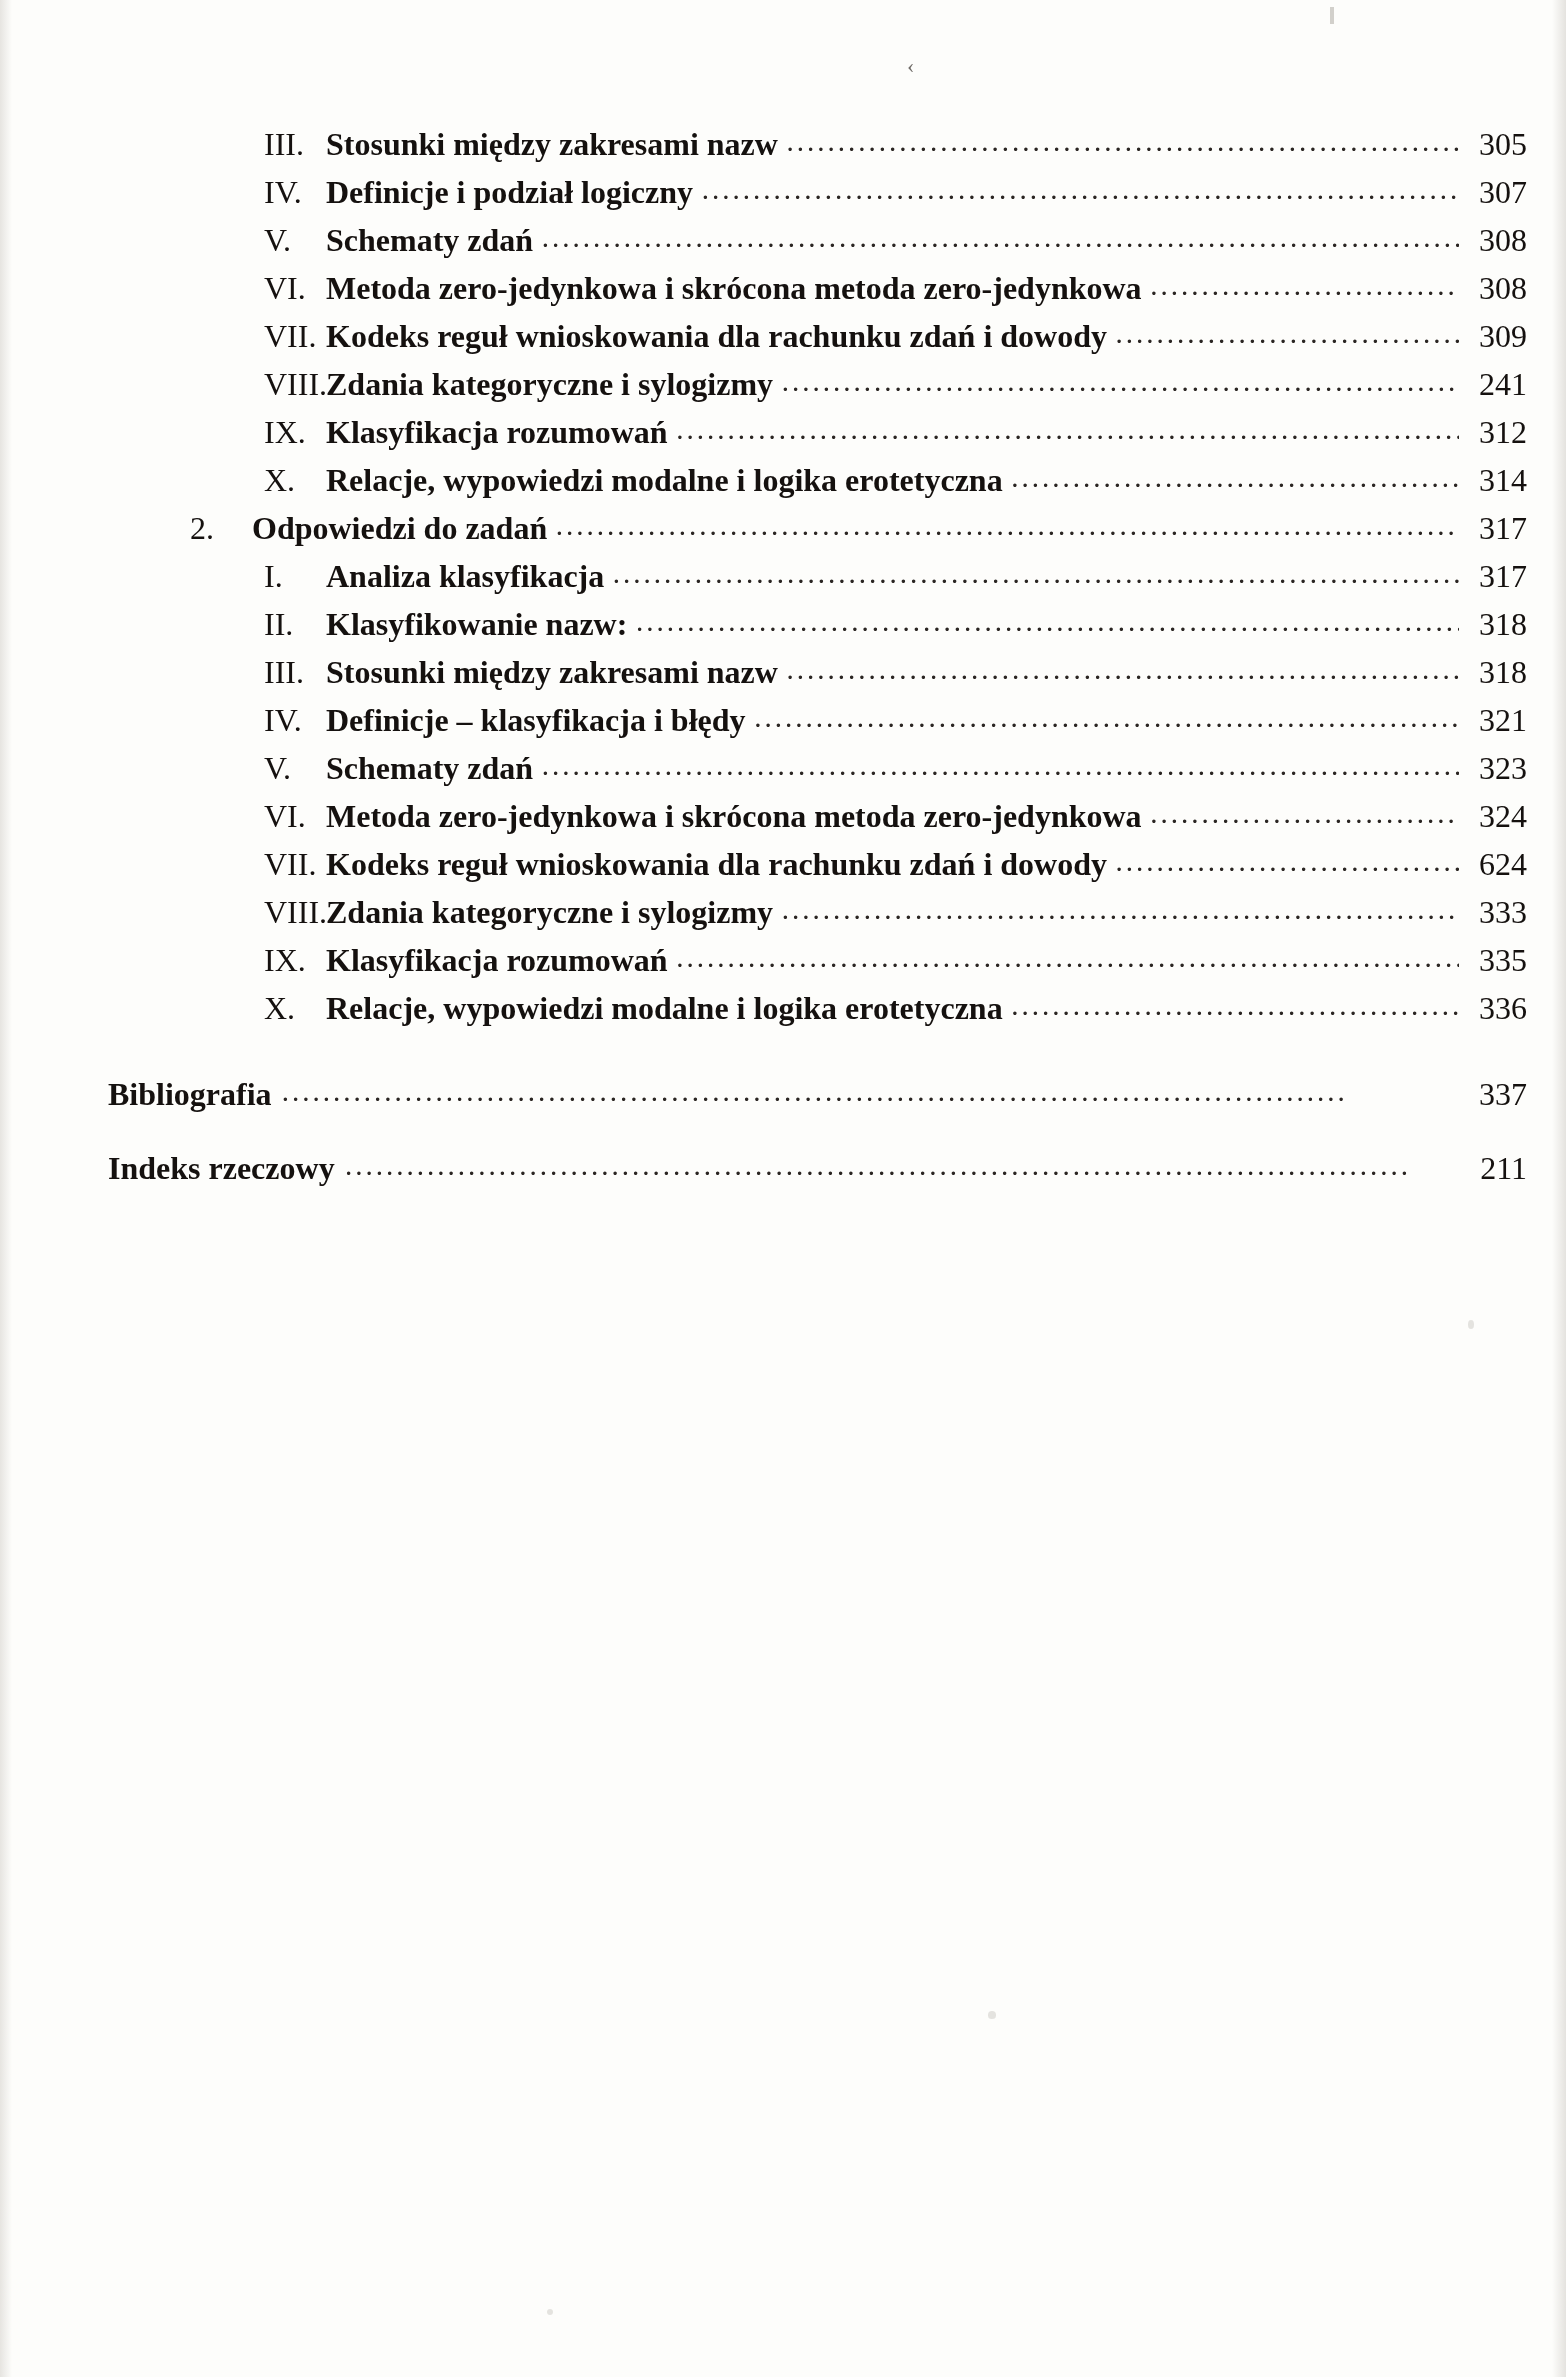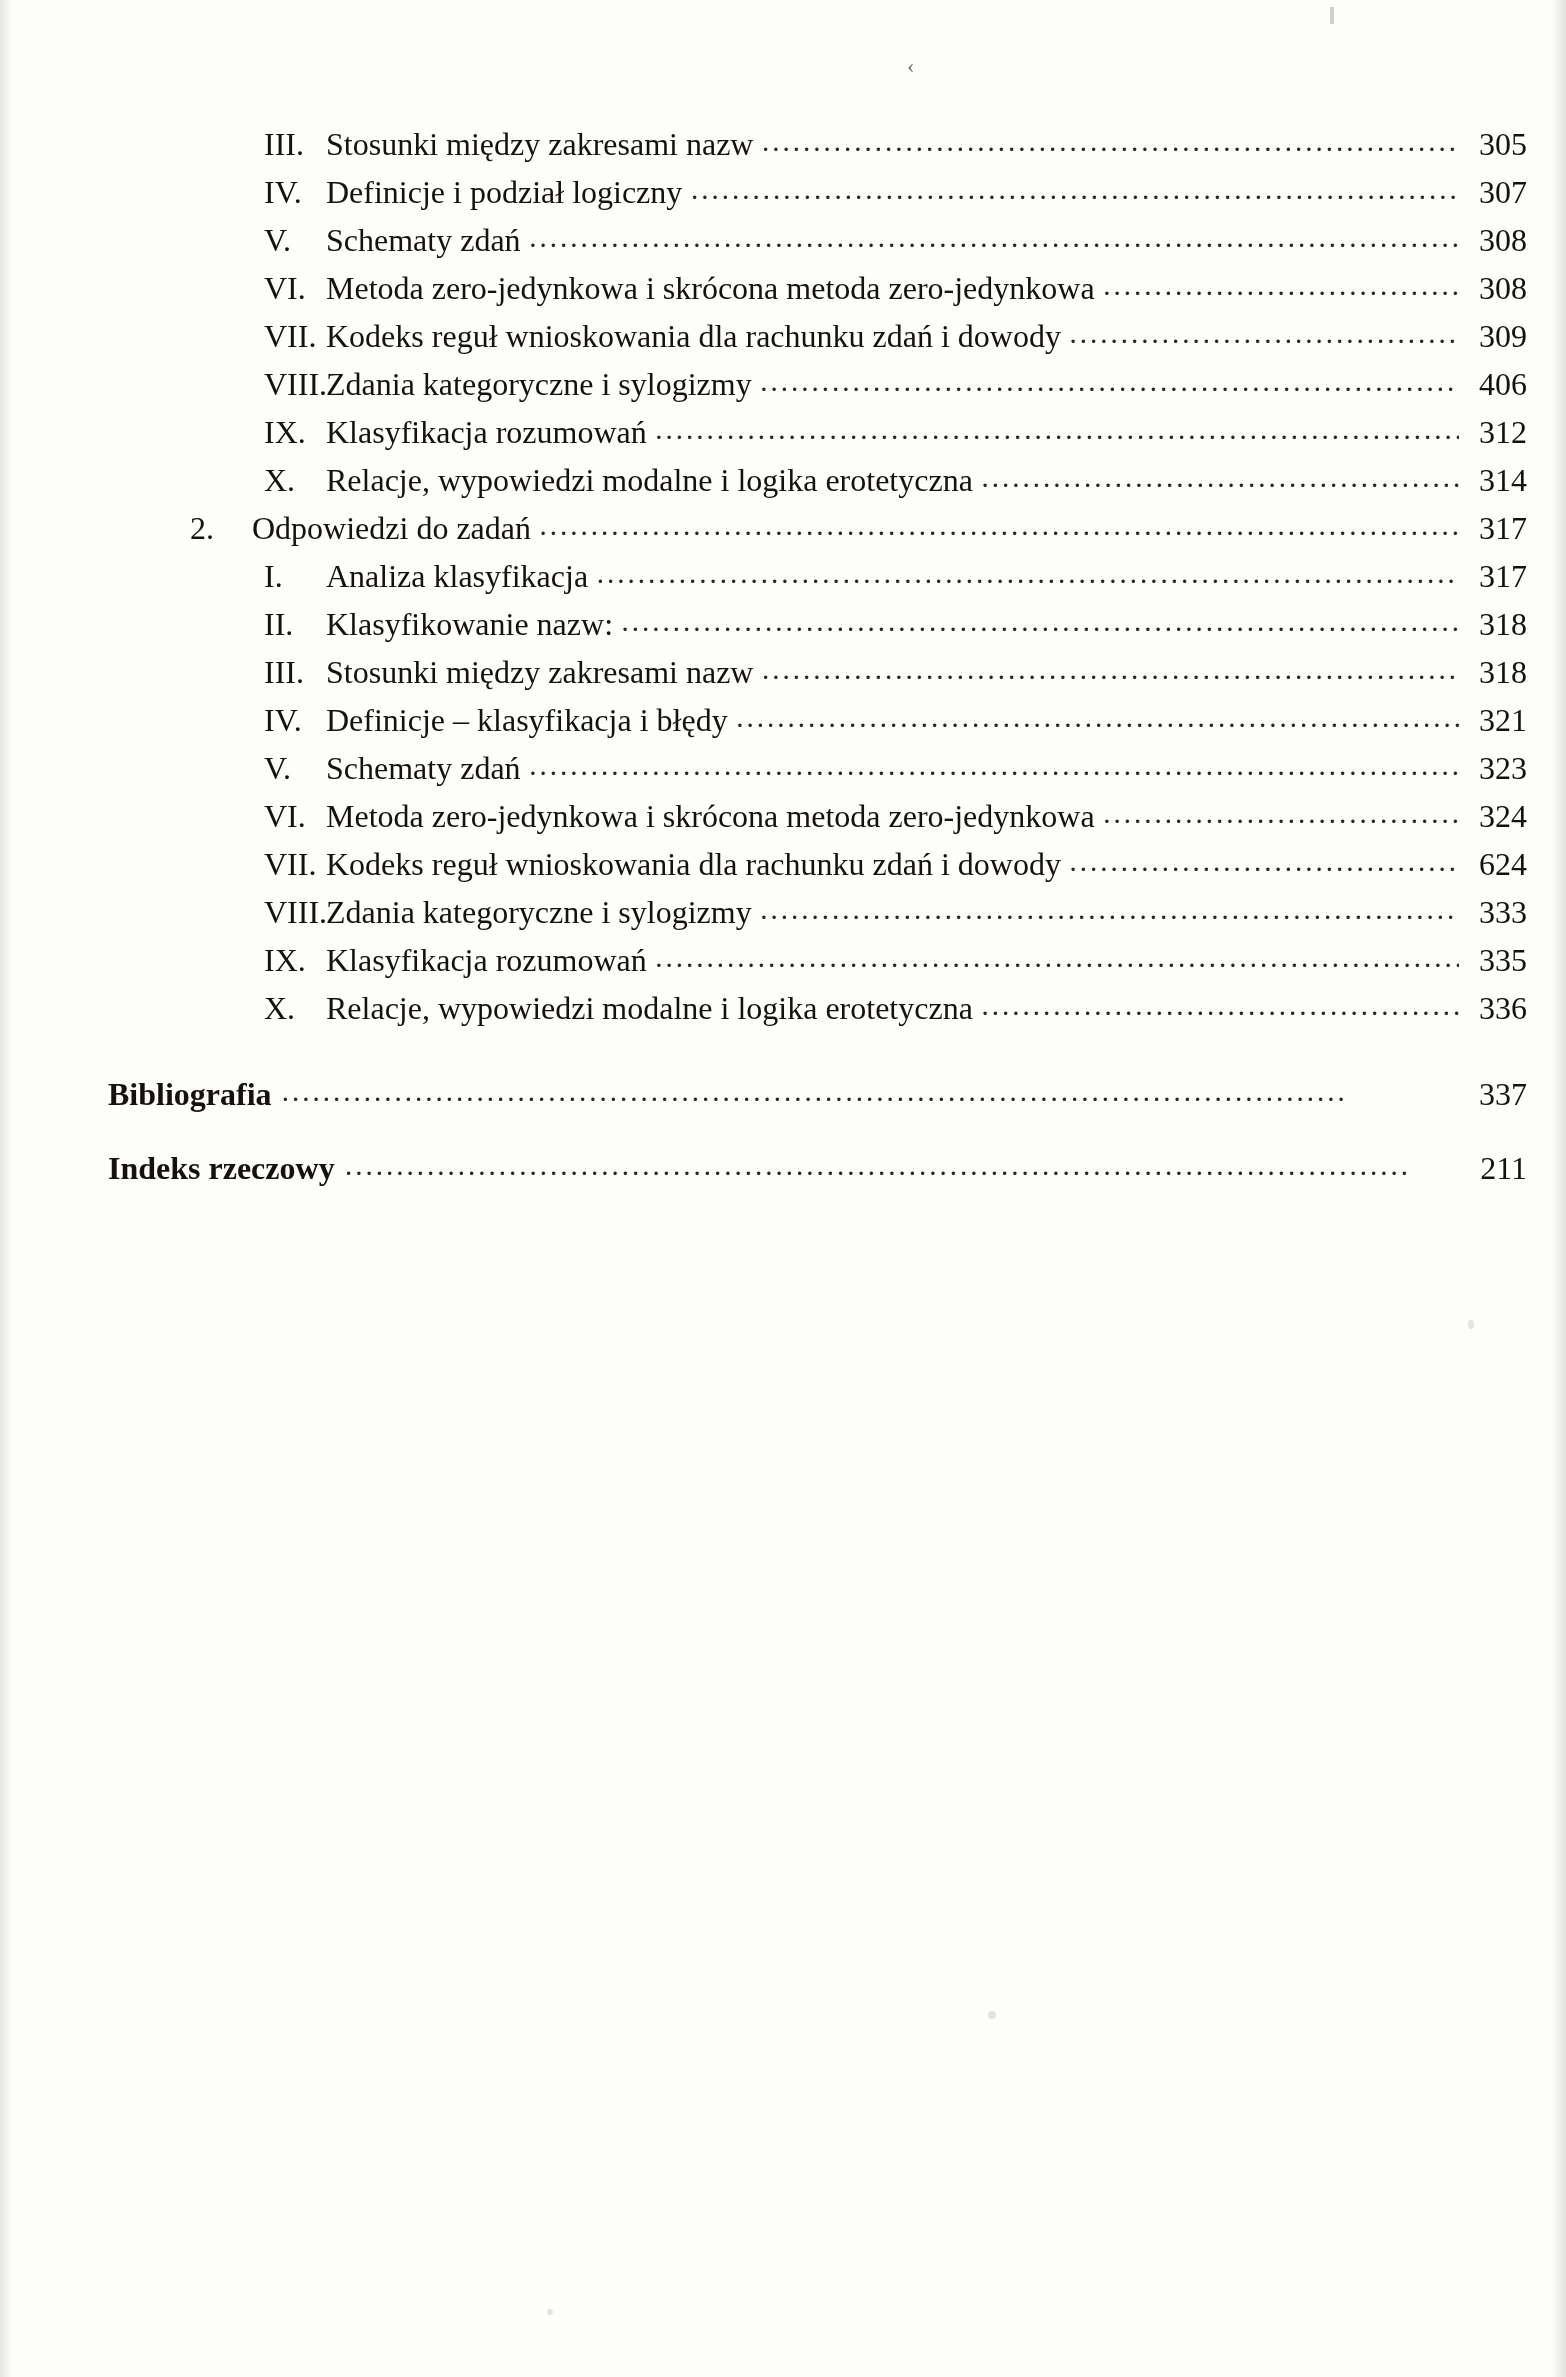--- a/index.html
+++ b/index.html
@@ -56,20 +56,21 @@
     line-height: 48px;
     white-space: nowrap;
   }
   .num {
     flex: 0 0 auto;
     text-align: left;
   }
   .title {
     flex: 0 0 auto;
     padding-right: 8.6px;
+    font-weight: bold;
   }
   .dots {
     flex: 1 1 auto;
     overflow: hidden;
     white-space: nowrap;
     font-size: 29px;
     letter-spacing: 3px;
     color: #2a2522;
     margin: 0 5.1px 0 0;
     transform: translateY(-2.6px);
@@ -169,21 +170,21 @@
       <span class="num">VII.</span>
       <span class="title">Kodeks reguł wnioskowania dla rachunku zdań i dowody</span>
       <span class="dots">........................................................................................................</span>
       <span class="page-no">309</span>
     </div>
 
     <div class="row lvl-roman">
       <span class="num">VIII.</span>
       <span class="title">Zdania kategoryczne i sylogizmy</span>
       <span class="dots">........................................................................................................</span>
-      <span class="page-no">406</span>
+      <span class="page-no">241</span>
     </div>
 
     <div class="row lvl-roman">
       <span class="num">IX.</span>
       <span class="title">Klasyfikacja rozumowań</span>
       <span class="dots">........................................................................................................</span>
       <span class="page-no">312</span>
     </div>
 
     <div class="row lvl-roman">

